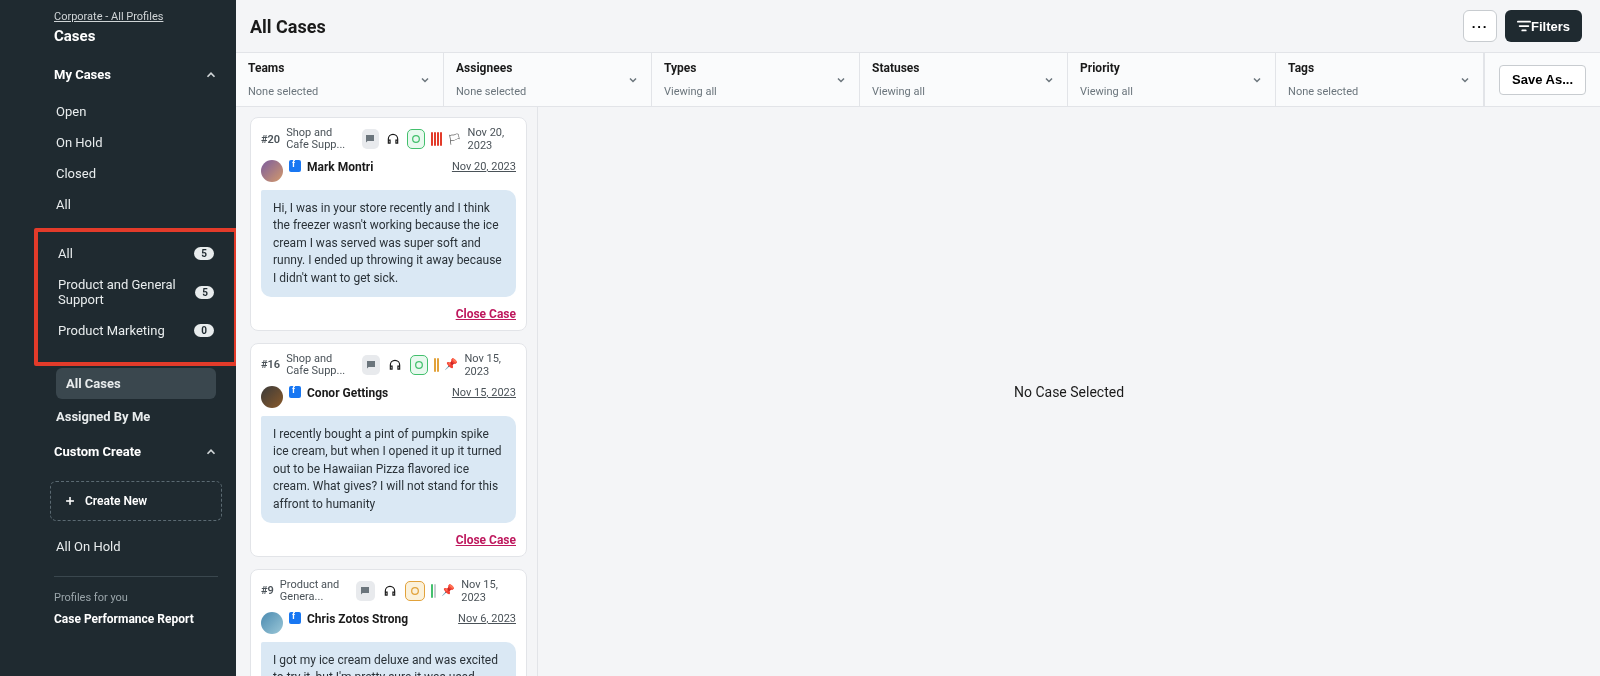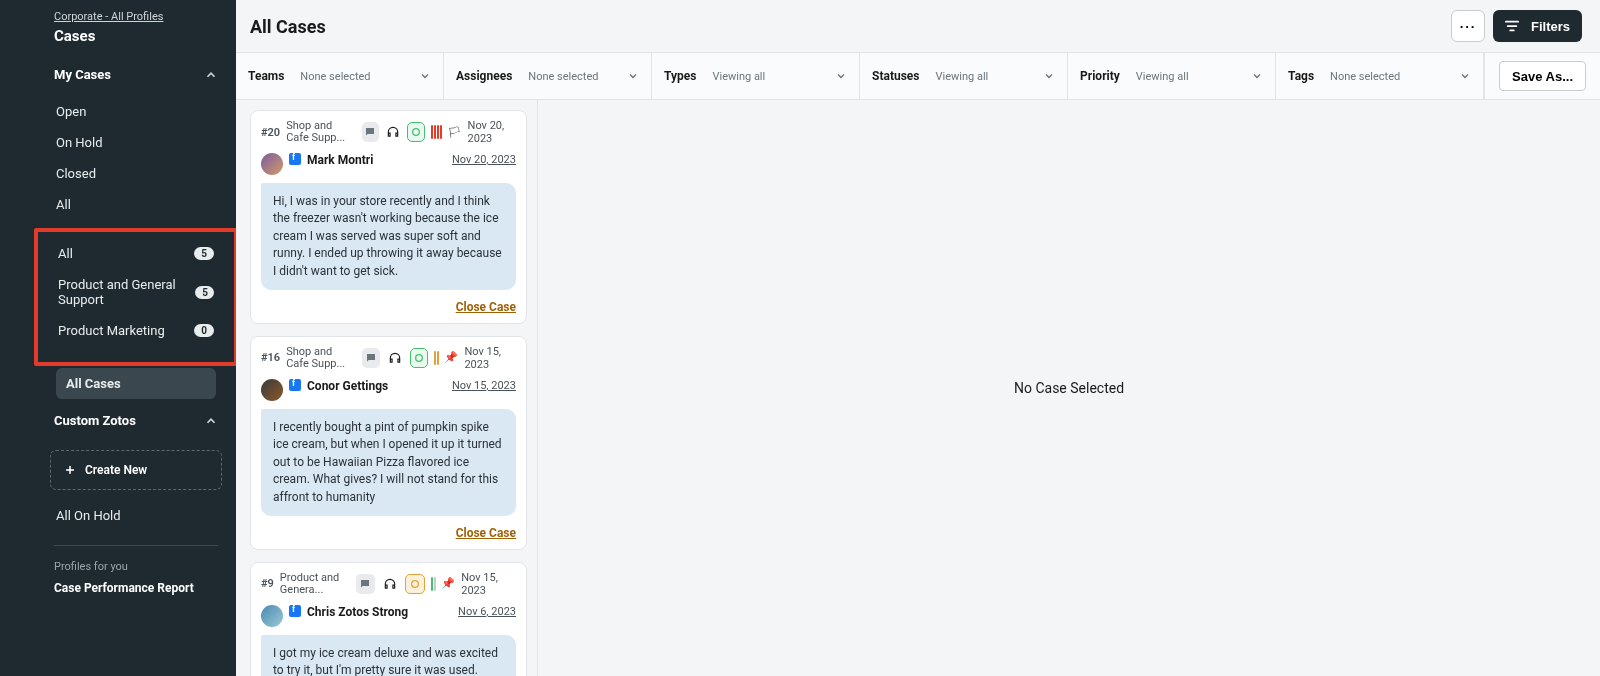--- a/index.html
+++ b/index.html
@@ -24,28 +24,28 @@
 
 
 .sb-sub { padding: 2px 0 8px; }
 
 
 .main { flex: 1; display: flex; flex-direction: column; background: #f4f5f7; }
 .header { display: flex; align-items: center; justify-content: space-between; padding: 10px 18px 10px 14px; }
 .header h1 { font-size: 18px; font-weight: 700; }
 .header-actions { display: flex; gap: 8px; }
 .btn-more { width: 34px; height: 32px; border: 1px solid #c8ccd0; border-radius: 6px; background: #fff; cursor: pointer; display: flex; align-items: center; justify-content: center; font-weight: 700; letter-spacing: 1px; }
-.btn-filters { height: 32px; border-radius: 6px; background: #1f2a30; color: #fff; display: flex; align-items: center; gap: 12px; padding: 0 12px; cursor: pointer; font-size: 13px; font-weight: 600; border: none; }
+.btn-filters { height: 32px; border-radius: 6px; background: #1f2a30; color: #fff; display: flex; align-items: center; gap: 0; padding: 0 12px; cursor: pointer; font-size: 13px; font-weight: 600; border: none; }
 .filter-lines { width: 14px; height: 12px; display:inline-block; }
 
 
 .filterbar { display: flex; border-top: 1px solid #e2e4e8; border-bottom: 1px solid #e2e4e8; background: #fafbfc; }
 .filter-col { flex: 1; border-right: 1px solid #e2e4e8; padding: 8px 12px; display: flex; align-items: center; justify-content: space-between; cursor: pointer; min-width: 0; }
 .filter-col:last-of-type { border-right: none; }
-.filter-text { display: flex; flex-direction: row; gap: 16px; min-width: 0; align-items: flex-end; }
+.filter-text { display: flex; flex-direction: column; gap: 10px; min-width: 0; }
 .filter-label { font-size: 12px; font-weight: 700; color: #1a1a1a; }
 .filter-sub { font-size: 11px; color: #6b757c; }
 .chev-d { width: 12px; height: 12px; flex-shrink: 0; }
 .save-as { padding: 8px 14px; border-left: 1px solid #e2e4e8; display: flex; align-items: center; }
 .btn-save { height: 30px; border: 1px solid #c8ccd0; border-radius: 4px; background: #fff; padding: 0 12px; cursor: pointer; font-size: 13px; font-weight: 600; }
 
 
 .content { flex: 1; display: flex; overflow: hidden; }
 .caselist { width: 302px; border-right: 1px solid #e2e4e8; overflow-y: auto; padding: 10px 10px 10px 14px; position: relative; }
 .caselist::-webkit-scrollbar { width: 10px; }
@@ -69,21 +69,21 @@
 .pgray { background: #c8ccd0; }
 .case-date { margin-left: auto; font-size: 11px; color: #4a5258; }
 .case-user { display: flex; align-items: flex-start; gap: 6px; margin-top: 8px; }
 .avatar { width: 22px; height: 22px; border-radius: 50%; background: linear-gradient(135deg,#7a5c9e,#d49a6a); flex-shrink: 0; }
 .fb-icon { width: 12px; height: 12px; background: #1877f2; border-radius: 2px; position: relative; flex-shrink: 0; }
 .fb-icon::after { content:"f"; color:#fff; font-size:9px; font-weight:700; position:absolute; left:3px; top:-1px; font-family: sans-serif; }
 .user-name { font-size: 12px; font-weight: 700; color: #1a1a1a; }
 .msg-date { margin-left: auto; font-size: 11px; color: #4a5258; text-decoration: underline; }
 .case-msg { background: #dae8f4; border-radius: 10px; border-top-left-radius: 2px; padding: 10px 12px; margin-top: 8px; font-size: 12px; color: #2a3238; line-height: 1.45; }
 .case-close { text-align: right; margin-top: 6px; }
-.case-close a { color: #a16207; font-size: 12px; font-weight: 700; text-decoration: underline; cursor: pointer; }
+.case-close a { color: #be185d; font-size: 12px; font-weight: 700; text-decoration: underline; cursor: pointer; }
 .pin-icon { font-size: 11px; color: #1a1a1a; }
 
 svg { display: block; }
 </style>
 </head>
 <body>
 
 <div class="app">
 
   <div class="sidebar">
@@ -126,23 +126,26 @@
           <span class="sb-badge">0</span>
         </div>
       </div>
     </div>
 
     <div style="padding:0 10px;">
       <div class="sb-item active">
         <span>All Cases</span>
       </div>
     </div>
+    <div class="sb-item" style="font-weight:700;">
+      <span>Assigned By Me</span>
+    </div>
 
     <div class="sb-section">
-      <span>Custom Zotos</span>
+      <span>Custom Create</span>
       <svg class="chev" viewBox="0 0 24 24" fill="none" stroke="#cfd4d6" stroke-width="3">
           <path d="M6 15l6-6 6 6"></path>
         </svg>
     </div>
     <div class="sb-create">
       <span class="sb-plus">＋</span>
       <span>Create New</span>
     </div>
     <div class="sb-item">
       <span>All On Hold</span>

